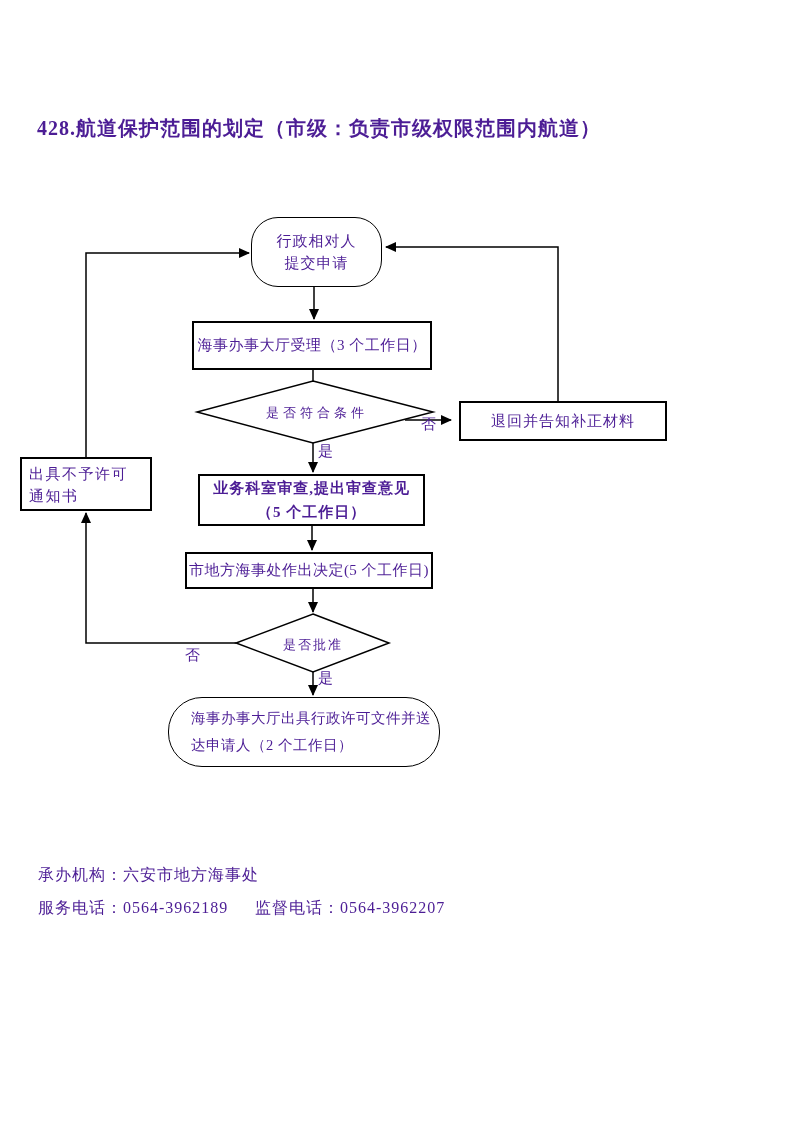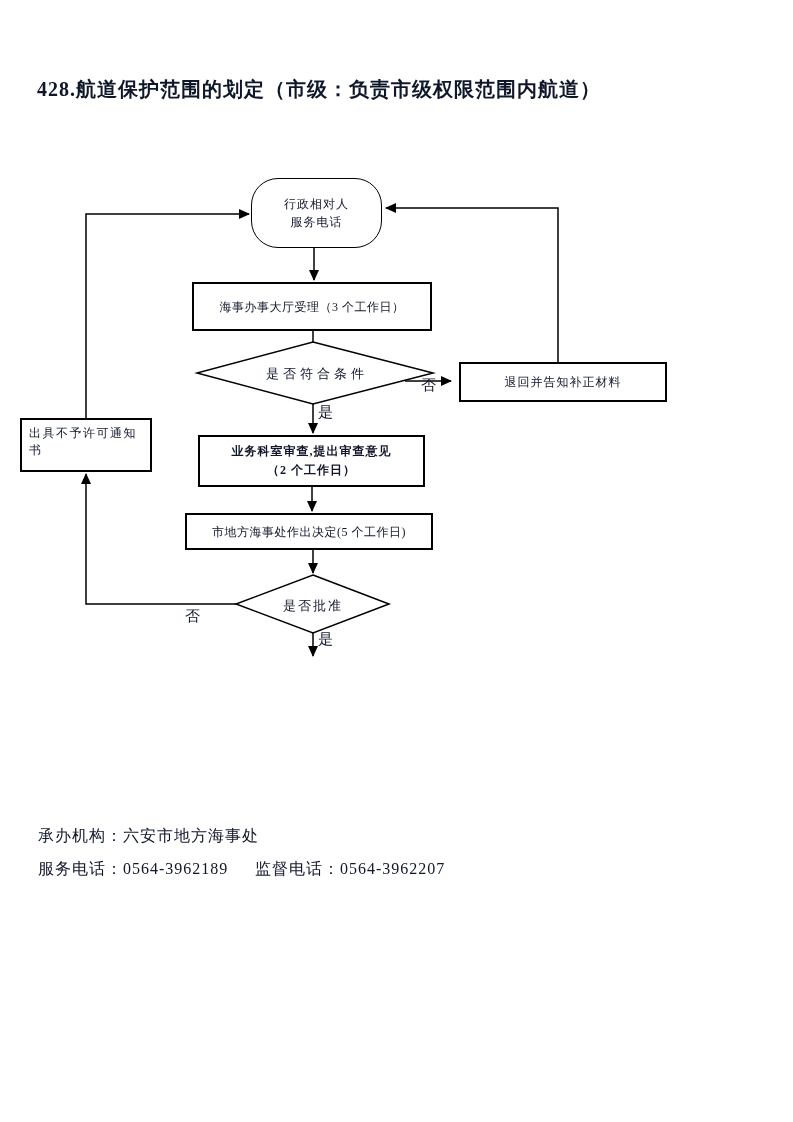--- a/index.html
+++ b/index.html
@@ -1,34 +1,35 @@
 <!DOCTYPE html>
 <html><head>
 <meta charset="utf-8">
 <style>
   html,body{margin:0;padding:0;background:#ffffff;}
   .page{
     position:relative;
     width:793px;height:1074px;
     background:#ffffff;
-    color:#0f172a;
+    color:#4c1d95;
     font-family:"Liberation Serif","DejaVu Serif",serif;
     overflow:hidden;
+    margin-top:39px;
   }
   .title{
     position:absolute;left:37px;top:76px;width:720px;
     margin:0;
     font-size:20px;font-weight:bold;letter-spacing:1px;
   }
   .svg-layer{position:absolute;left:0;top:0;width:793px;height:1122px;}
   .node{
     position:absolute;box-sizing:border-box;
     border:2px solid #000;background:#fff;
     display:flex;flex-direction:column;align-items:center;justify-content:center;
-    font-size:12px;line-height:1.5;text-align:center;
+    font-size:15px;line-height:1.5;text-align:center;
   }
   .stadium{border-width:1.5px;}
   .n-start{left:251px;top:178px;width:131px;height:70px;border-radius:27px;letter-spacing:1px;}
   .n-accept{left:192px;top:282px;width:240px;height:49px;letter-spacing:0.5px;white-space:nowrap;font-family:Liberation Serif, serif;}
   .n-return{left:459px;top:362px;width:208px;height:40px;letter-spacing:1px;white-space:nowrap;}
   .n-deny{left:20px;top:418px;width:132px;height:54px;display:block;padding:5px 7px;
           text-align:left;letter-spacing:1.5px;line-height:1.45;}
   .n-review{left:198px;top:435px;width:227px;height:52px;letter-spacing:1px;line-height:1.6;font-weight:bold;}
   .n-decide{left:185px;top:513px;width:248px;height:37px;letter-spacing:0.5px;white-space:nowrap;}
   .n-final{left:168px;top:658px;width:272px;height:70px;border-radius:34px;
@@ -71,48 +72,52 @@
     <polyline points="236,604 86,604 86,474" fill="none" stroke="#000" stroke-width="1.5" marker-end="url(#arrow)"></polyline>
     <polyline points="86,418 86,214 249,214" fill="none" stroke="#000" stroke-width="1.5" marker-end="url(#arrow)"></polyline>
     <line x1="313" y1="633" x2="313" y2="656" stroke="#000" stroke-width="1.5" marker-end="url(#arrow)"></line>
 
     <polygon points="313,342 433,373 313,404 197,373" fill="#fff" stroke="#000" stroke-width="1.5"></polygon>
     <polygon points="313,575 389,604 313,633 236,604" fill="#fff" stroke="#000" stroke-width="1.5"></polygon>
   </svg>
 
   <div class="node stadium n-start">
     <div>行政相对人</div>
-    <div>服务电话</div>
+    <div>提交申请</div>
   </div>
 
   <div class="node n-accept">
     <div>海事办事大厅受理（3 个工作日）</div>
   </div>
 
   <div class="dtext d1text">是否符合条件</div>
 
   <div class="node n-deny">
     <span>出具不予许可通知书</span>
   </div>
 
   <div class="node n-return">
     <div>退回并告知补正材料</div>
   </div>
 
   <div class="node n-review">
     <div>业务科室审查,提出审查意见</div>
-    <div>（2 个工作日）</div>
+    <div>（5 个工作日）</div>
   </div>
 
   <div class="node n-decide">
     <div>市地方海事处作出决定(5 个工作日)</div>
   </div>
 
   <div class="dtext d2text">是否批准</div>
 
+  <div class="node stadium n-final">
+    <div>海事办事大厅出具行政许可文件并送</div>
+    <div>达申请人（2 个工作日）</div>
+  </div>
 
   <div class="elabel lbl-no1">否</div>
   <div class="elabel lbl-yes1">是</div>
   <div class="elabel lbl-no2">否</div>
   <div class="elabel lbl-yes2">是</div>
 
   <div class="agency">承办机构：六安市地方海事处</div>
   <div class="phone-service">服务电话：0564-3962189</div>
   <div class="phone-supervise">监督电话：0564-3962207</div>
 

